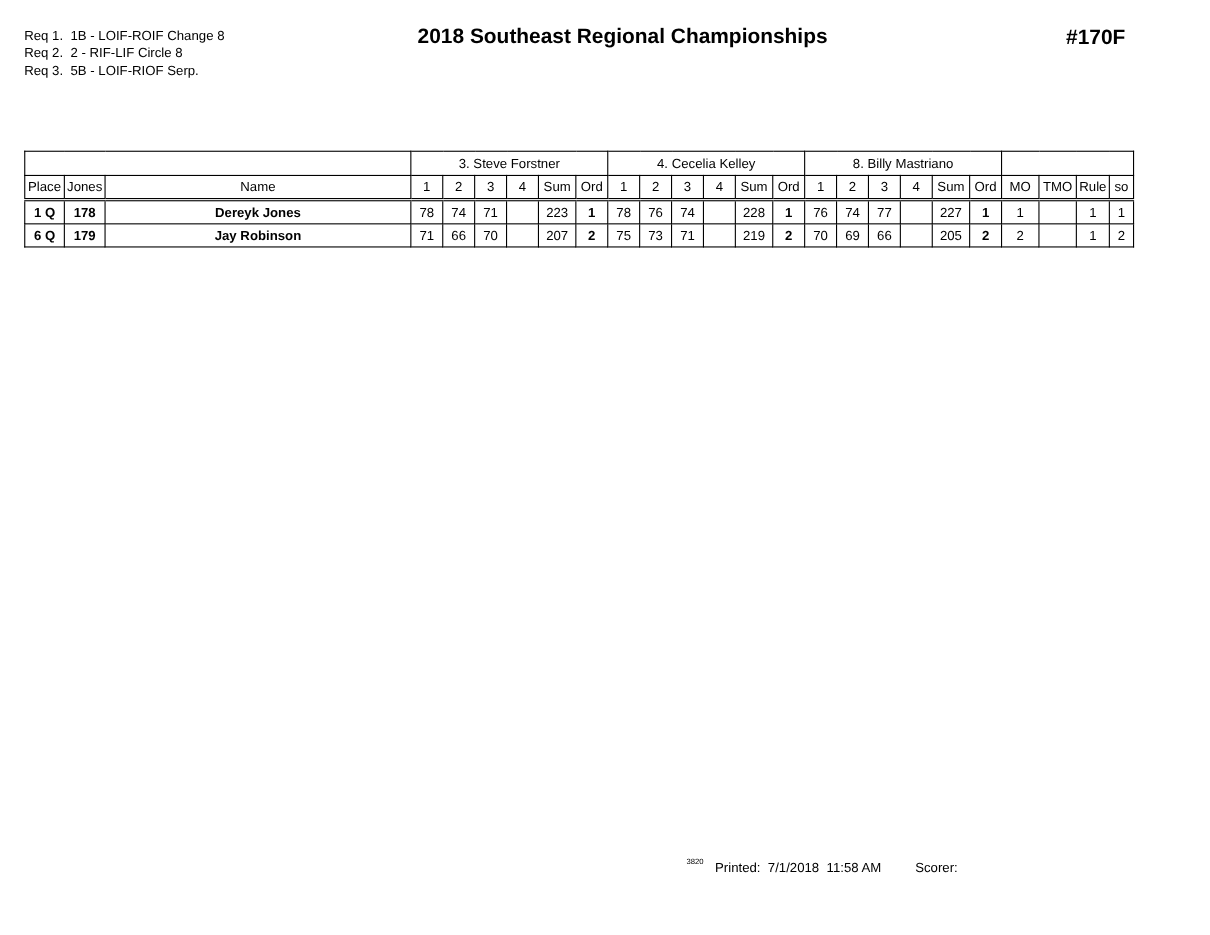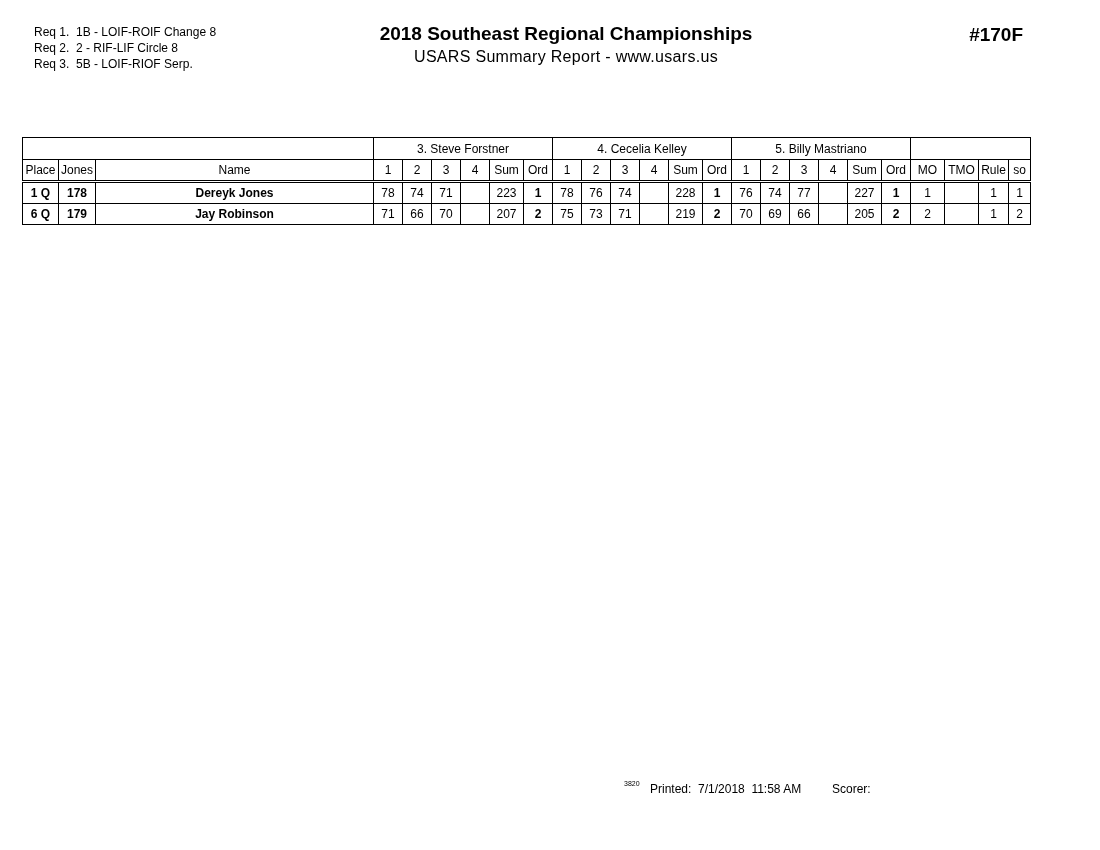--- a/index.html
+++ b/index.html
@@ -5,21 +5,21 @@
   html, body { margin: 0; padding: 0; background: #ffffff; }
   body {
     width: 1100px; height: 850px; position: relative;
     font-family: "Liberation Sans", sans-serif; color: #000;
     -webkit-font-smoothing: none;
   }
   .pre { white-space: pre; }
 
   
   .req-block {
-    position: absolute; left: 34px; top: 24px;
+    position: absolute; left: 22px; top: 24px;
     font-size: 12px; line-height: 16px;
   }
 
   
   .header-center {
     position: absolute; left: 0; right: 0; top: 22px; text-align: center; margin-left: 32px;
   }
   .title      { font-size: 19px; font-weight: bold; line-height: 24px; letter-spacing: 0px; }
   .venue      { font-size: 15px; line-height: 21px; }
   .event-title{ font-size: 19px; font-weight: bold; line-height: 25px; letter-spacing: 1px; }
@@ -62,21 +62,20 @@
 <body>
 
 <div class="req-block">
   <div class="pre">Req 1.  1B - LOIF-ROIF Change 8</div>
   <div class="pre">Req 2.  2 - RIF-LIF Circle 8</div>
   <div class="pre">Req 3.  5B - LOIF-RIOF Serp.</div>
 </div>
 
 <div class="header-center">
   <div class="title">2018 Southeast Regional Championships</div>
-  <div class="report-line">USARS Summary Report - www.usars.us</div>
 </div>
 
 <div class="event-number">#170F</div>
 
 <table class="results">
   <colgroup>
     <col style="width:36px">
       <col style="width:37px">
       <col style="width:278px">
     <col style="width:29px">
@@ -100,21 +99,21 @@
     <col style="width:34px">
       <col style="width:34px">
       <col style="width:30px">
       <col style="width:22px">
   </colgroup>
   <tbody>
   <tr class="jrow">
     <td class="spacer" colspan="3"></td>
     <td class="jname pre" colspan="6">3.  Steve Forstner</td>
     <td class="jname pre" colspan="6">4.  Cecelia Kelley</td>
-    <td class="jname pre" colspan="6">5.  Billy Mastriano</td>
+    <td class="jname pre" colspan="6">8.  Billy Mastriano</td>
     <td class="spacer" colspan="4"></td>
   </tr>
   <tr class="hrow">
     <td>Place</td>
     <td>Jones</td>
     <td class="nameH">Name</td>
     <td>1</td>
     <td>2</td>
     <td>3</td>
     <td>4</td>

